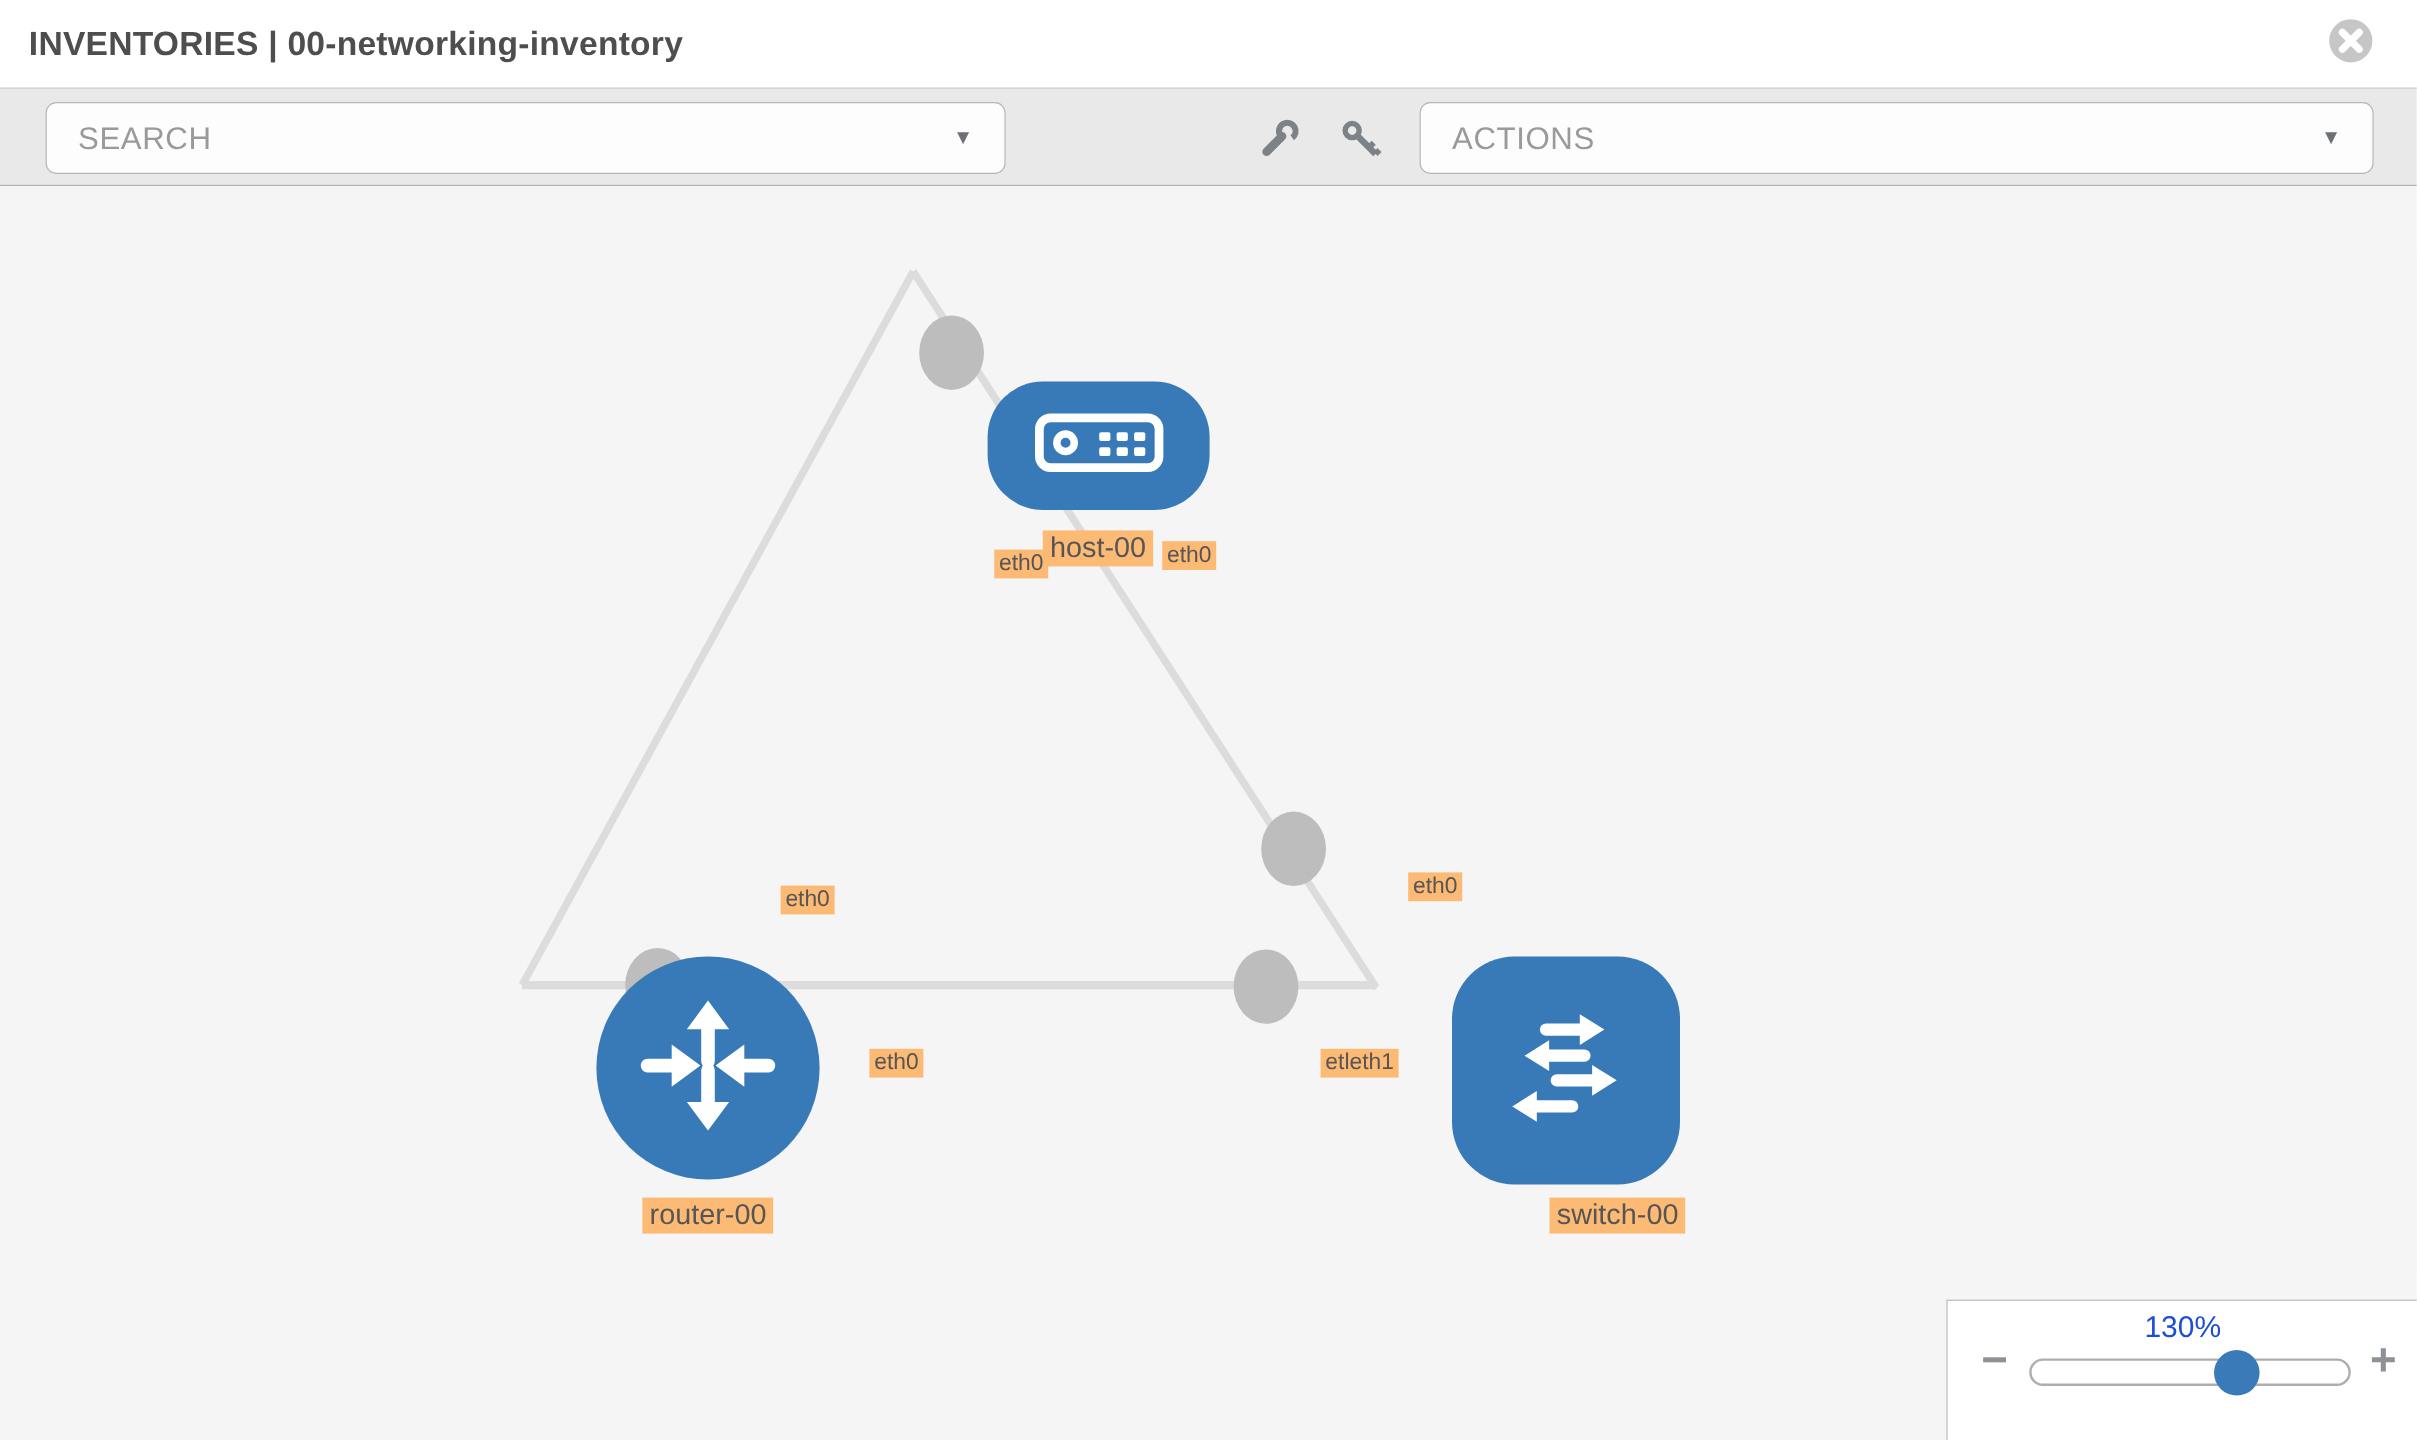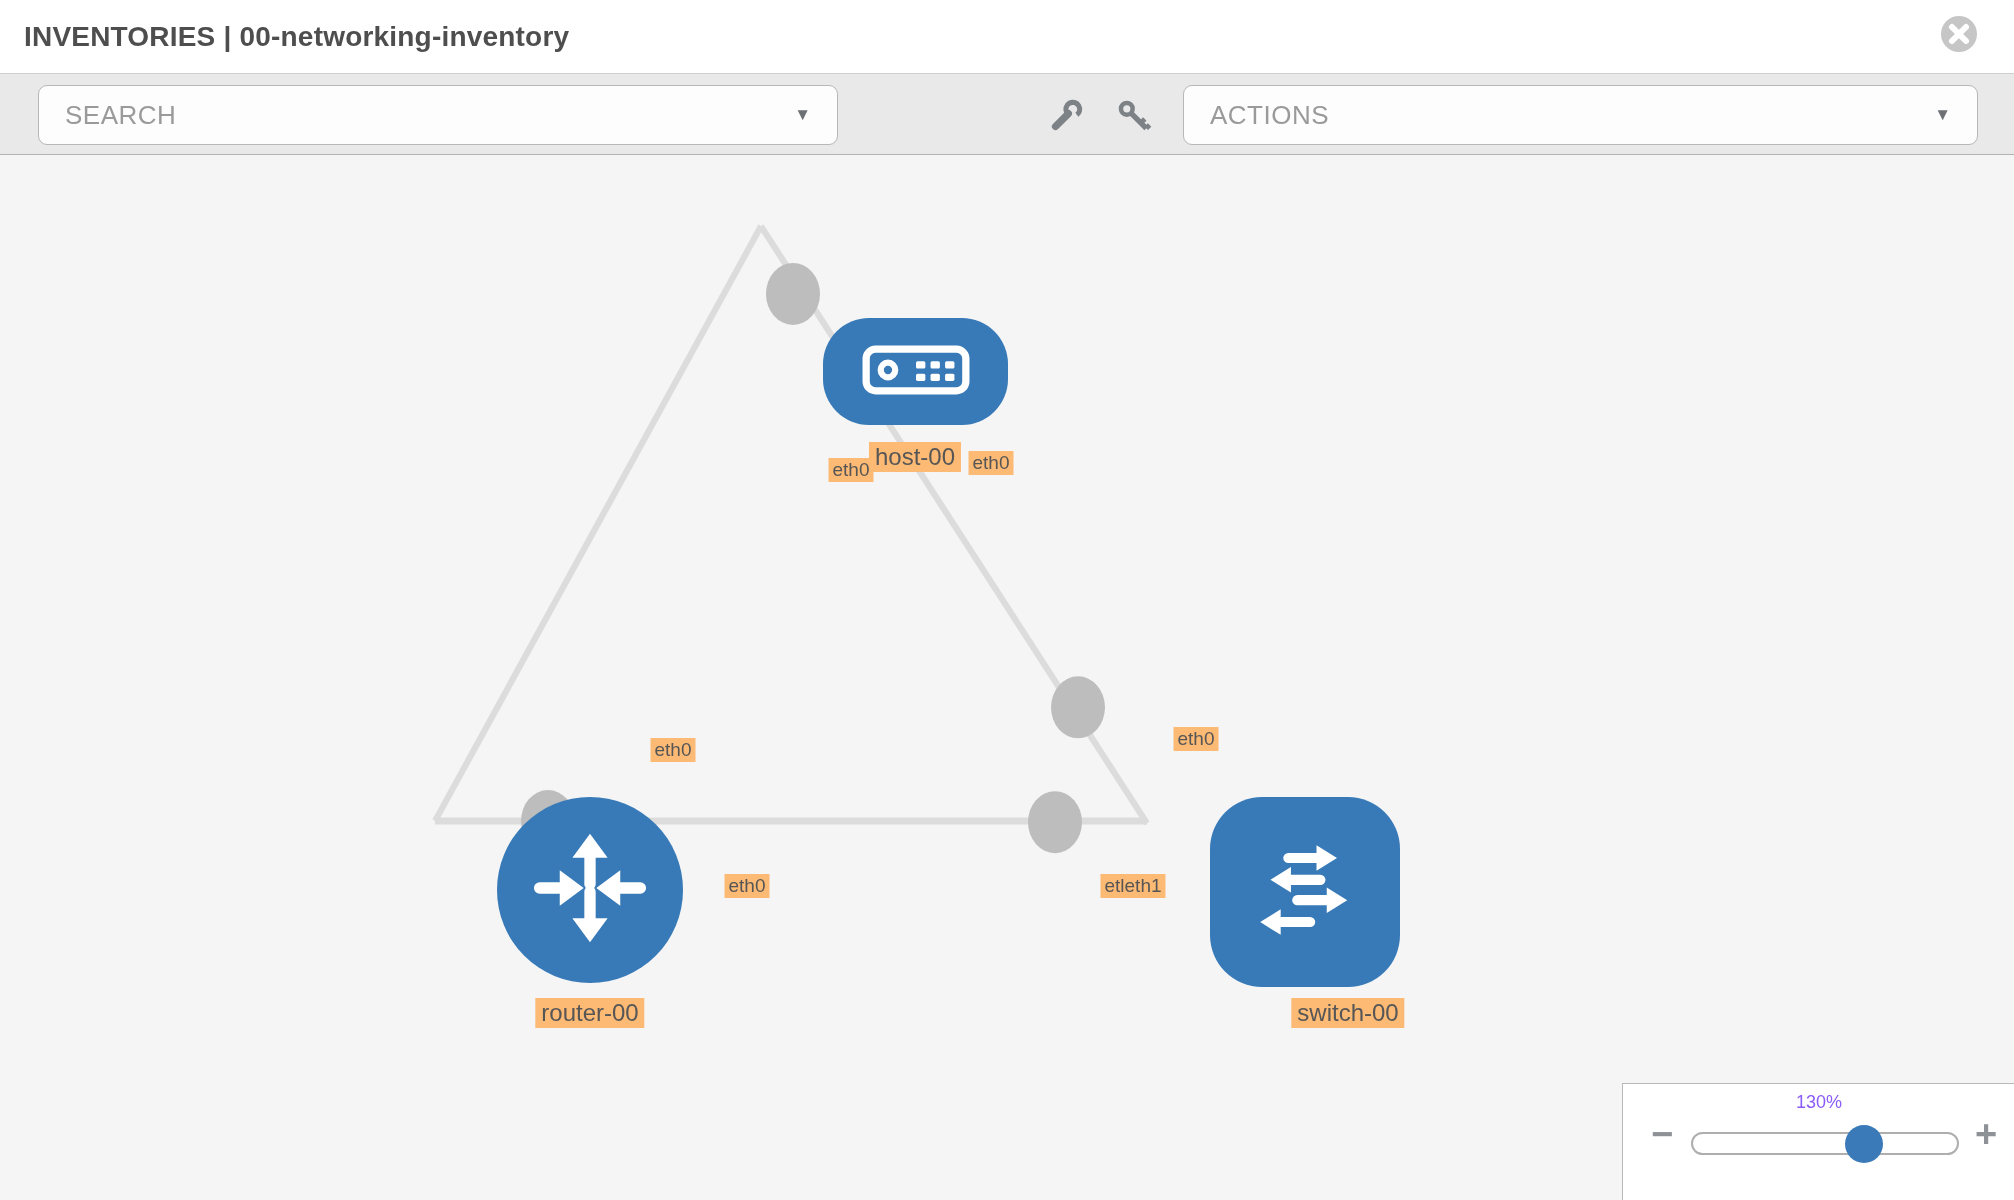--- a/index.html
+++ b/index.html
@@ -41,21 +41,21 @@
 
   .chip { position:absolute; z-index:3; background:#fdba74; color:#565656;
     white-space:nowrap; transform:translate(-50%,-50%); }
   .node-label { font-size:24px; padding:1px 6px; }
   .eth-label  { font-size:19px; padding:1px 4px; }
 
   
   .zoom-panel { position:absolute; left:1622px; top:1083px; width:400px; height:130px;
     background:#ffffff; border:1px solid #b9b9b9; z-index:5; }
   .zoom-level { position:absolute; left:0; top:8px; width:392px; text-align:center;
-    font-size:18px; color:#8b5cf6; }
+    font-size:25px; color:#1d4ed8; }
   .zoom-minus, .zoom-plus { position:absolute; top:20px; font-size:38px; font-weight:bold;
     color:#8e9297; cursor:pointer; line-height:60px; }
   .zoom-minus { left:28px; }
   .zoom-plus  { left:352px; }
   .zoom-track { position:absolute; left:68px; top:48px; width:268px; height:23px;
     background:#ffffff; border:2px solid #aeaeae; border-radius:12px; cursor:pointer; }
   .zoom-thumb { position:absolute; left:64.6%; top:50%; width:38px; height:38px;
     border-radius:50%; background:#3a7ab8; transform:translate(-50%,-50%); cursor:grab; }
 </style>
 </head>

